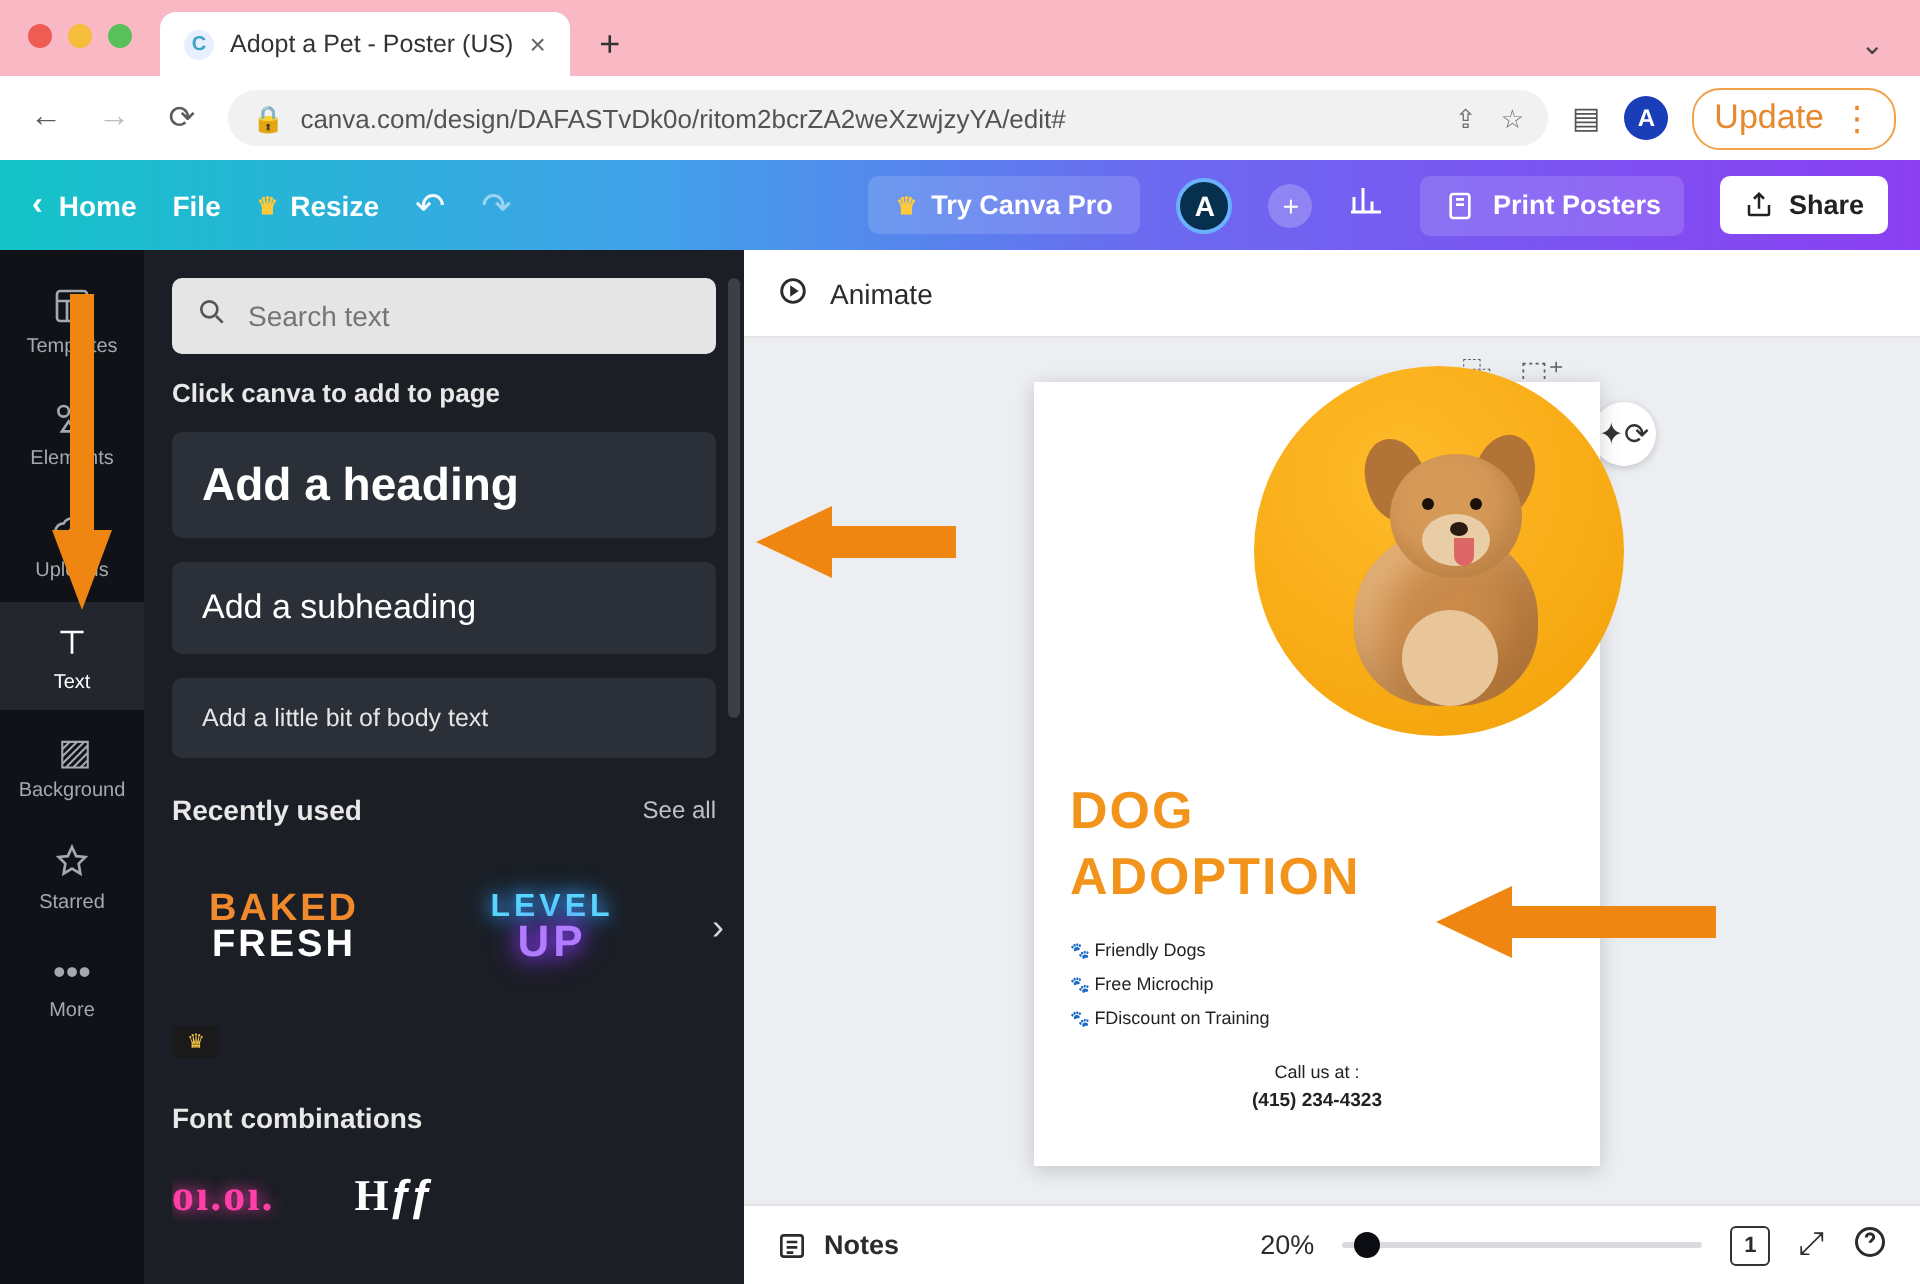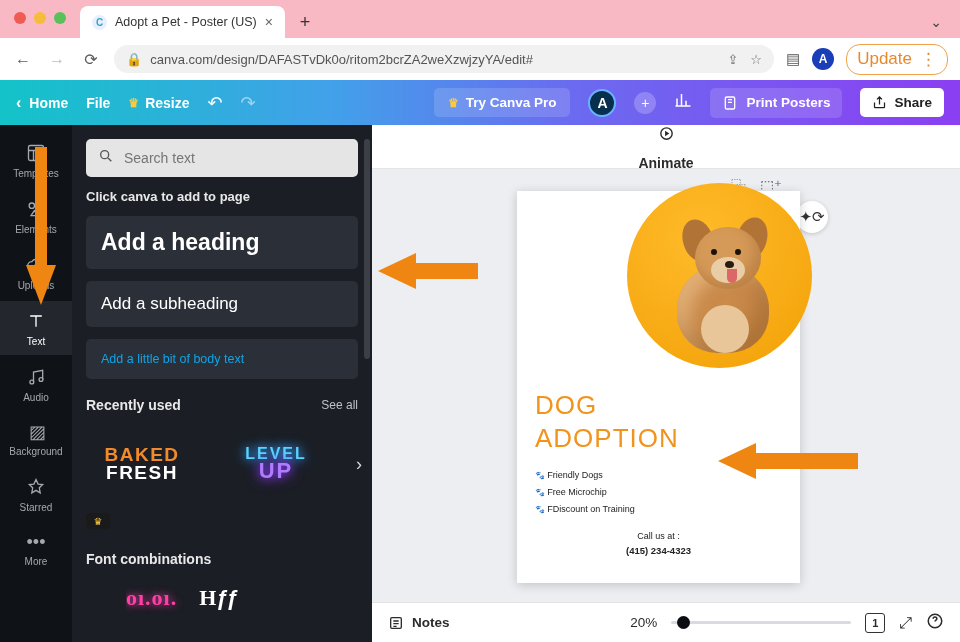--- a/index.html
+++ b/index.html
@@ -50,58 +50,58 @@
   .rail-item svg{width:20px;height:20px;stroke:#a5a8ae;fill:none;stroke-width:1.6;}
   .rail-item.active svg{stroke:#fff;}
   
   .panel{ width:300px; background:#1b1e25; color:#e8e8e8; display:flex; flex-direction:column; padding:14px 14px 0; gap:12px; position:relative;}
   .searchbox{ background:#e5e5e5; height:38px; border-radius:5px; display:flex; align-items:center; padding:0 12px; gap:10px; color:#757575;}
   .searchbox input{ border:none; outline:none; font-size:14px; flex:1; background:transparent; color:#333;}
   .hint{ font-size:13px; font-weight:600; color:#e8e8e8;}
   .opt{ background:#2b2f37; border-radius:5px; padding:13px 15px; color:#fff;}
   .opt.h1{ font-size:23px; font-weight:800;}
   .opt.h2{ font-size:17px; font-weight:400;}
-  .opt.body{ font-size:12.5px; color:#0ea5e9;}
+  .opt.body{ font-size:12.5px; color:#e5e5e5;}
   .section-row{ display:flex; align-items:center; justify-content:space-between; margin-top:6px;}
   .section-row .title{ font-size:14px; font-weight:700;}
   .section-row .seeall{ font-size:12px; color:#bfc1c5;}
   .thumbs{ display:flex; align-items:center; gap:22px; margin-top:4px; position:relative;}
   .thumb{ width:112px; height:70px; border-radius:6px; display:flex; align-items:center; justify-content:center; flex-direction:column;}
   .baked{ font-family:Impact, sans-serif; font-weight:900; letter-spacing:1.5px; line-height:0.95; text-align:center;}
   .baked .b1{ color:#f08a2c; font-size:19px;}
   .baked .b2{ color:#fff; font-size:19px;}
   .level{ font-family:Arial Black, sans-serif; font-weight:900; text-align:center; line-height:0.9;}
   .level .l1{ color:#58d7ff; font-size:16px; text-shadow:0 0 8px #3aa0ff,0 0 14px #3aa0ff; letter-spacing:2px;}
   .level .l2{ color:#b07bff; font-size:22px; text-shadow:0 0 10px #8a3cff,0 0 16px #8a3cff; letter-spacing:2px;}
   .thumbs .chev{ position:absolute; right:-4px; top:50%; transform:translateY(-50%); color:#d6d7da; font-size:18px;}
   .crown-chip{ width:24px; height:16px; background:#1a1a1a; border-radius:4px; display:flex; align-items:center; justify-content:center; margin-top:2px;}
   .crown-chip span{color:#f6c645;font-size:10px;}
   .panel-scrollbar{ position:absolute; right:2px; top:14px; width:6px; height:220px; background:#3c3f45; border-radius:3px;}
   .panel-tab{ position:absolute; right:-9px; top:240px; width:9px; height:44px; background:#1b1e25; border-radius:0 6px 6px 0; display:flex;align-items:center;justify-content:center;color:#aaa;font-size:10px;}
   
   .canvas-area{ flex:1; background:#fff; display:flex; flex-direction:column; position:relative;}
-  .context-bar{ height:44px; border-bottom:1px solid #e5e5e5; display:flex; align-items:center; padding:0 16px; gap:10px; font-size:14px; font-weight:700; color:#2b2b2b;flex-direction:column;}
+  .context-bar{ height:44px; border-bottom:1px solid #e5e5e5; display:flex; align-items:center; padding:0 16px; gap:10px; font-size:14px; font-weight:400; color:#2b2b2b;}
   .stage{ flex:1; background:#eceef1; position:relative; overflow:hidden;}
   .page-tools{ position:absolute; right:178px; top:8px; display:flex; gap:14px; color:#59606b; font-size:15px;}
   .magic-btn{ position:absolute; right:132px; top:32px; width:32px;height:32px;border-radius:50%;background:#fff;box-shadow:0 1px 4px rgba(0,0,0,.18);display:flex;align-items:center;justify-content:center;font-size:15px;color:#333;}
   .poster{ position:absolute; left:145px; top:22px; width:283px; height:392px; background:#fff; box-shadow:0 2px 10px rgba(0,0,0,.18);}
   .dog-circle{ position:absolute; right:-12px; top:-8px; width:185px; height:185px; border-radius:50%; background:radial-gradient(circle at 40% 30%, #ffbb2a, #f2a006); overflow:hidden;}
   .dog{position:absolute; left:28px; top:30px; width:140px; height:150px;}
   .dog .body{position:absolute; left:22px; top:52px; width:92px; height:88px; background:#c98a4a; border-radius:50% 50% 44% 44%; box-shadow:inset -10px -14px 22px rgba(120,70,20,.35), inset 12px 8px 18px rgba(255,220,170,.5);}
   .dog .chest{position:absolute; left:46px; top:92px; width:48px; height:48px; background:#e8c69a; border-radius:50%;}
   .dog .head{position:absolute; left:40px; top:14px; width:66px; height:62px; background:#d69a58; border-radius:50%; box-shadow:inset -6px -8px 14px rgba(130,75,25,.3);}
   .dog .snout{position:absolute; left:56px; top:44px; width:34px; height:26px; background:#e9cda6; border-radius:50%;}
   .dog .nose{position:absolute; left:70px; top:48px; width:9px; height:7px; background:#2a1b10; border-radius:50%;}
   .dog .eye{position:absolute; top:36px; width:6px;height:6px;background:#1c1108;border-radius:50%;}
   .dog .eye.l{left:56px;} .dog .eye.r{left:80px;}
   .dog .ear{position:absolute; width:30px;height:42px; background:#b27436; border-radius:50% 50% 46% 46%;}
   .dog .ear.l{left:28px; top:6px; transform:rotate(-18deg);} 
   .dog .ear.r{left:82px; top:4px; transform:rotate(16deg);}
   .dog .tongue{position:absolute;left:72px;top:56px;width:10px;height:14px;background:#d66;border-radius:0 0 6px 6px;}
-  .poster h1{ position:absolute; left:18px; top:198px; font-family:"Arial Black","Comic Sans MS",sans-serif; color:#f2941c; font-size:26px; letter-spacing:1px; line-height:1.25; font-weight:400;}
+  .poster h1{ position:absolute; left:18px; top:198px; font-family:"Arial Black","Comic Sans MS",sans-serif; color:#f2941c; font-size:26px; letter-spacing:1px; line-height:1.25; font-weight:700;}
   .bullets{position:absolute; left:18px; top:276px; font-size:9px; color:#222; line-height:1.9;}
   .bullets div::before{content:"🐾 "; font-size:8px;}
   .callus{position:absolute; left:0; right:0; top:340px; text-align:center; font-size:9px; color:#222;}
   .callus .num{font-weight:700; margin-top:4px; font-size:9.5px;}
   
   .bottombar{ height:40px; border-top:1px solid #e3e3e3; background:#fff; display:flex; align-items:center; padding:0 16px; gap:14px; font-size:13.5px; color:#2b2b2b;}
   .bottombar .notes{display:flex;align-items:center;gap:8px;font-weight:600;}
   .zoom-track{ width:180px; height:3px; background:#d9dbe0; border-radius:2px; position:relative;}
   .zoom-thumb{ position:absolute; left:6px; top:-5px; width:13px; height:13px; border-radius:50%; background:#0b0d12;}
   .bb-spacer{flex:1;}
@@ -224,28 +224,20 @@
         </svg>
       <span>Uploads</span>
     </div>
     <div class="rail-item active">
       <svg viewBox="0 0 24 24">
           <path d="M5 6h14M12 6v13"></path>
         </svg>
       <span>Text</span>
     </div>
     <div class="rail-item">
-      <svg viewBox="0 0 24 24">
-          <path d="M9 18V6l11-2v11"></path>
-          <circle cx="7" cy="18" r="2.3"></circle>
-          <circle cx="18" cy="15" r="2.3"></circle>
-        </svg>
-      <span>Audio</span>
-    </div>
-    <div class="rail-item">
       <span class="rail-ico" style="letter-spacing:-3px;">▨</span>
       <span>Background</span>
     </div>
     <div class="rail-item">
       <svg viewBox="0 0 24 24">
           <path d="M12 3l2.5 5.5L20 9l-4 4 1 6-5-3-5 3 1-6-4-4 5.5-.5z"></path>
         </svg>
       <span>Starred</span>
     </div>
     <div class="rail-item">
@@ -297,21 +289,21 @@
       </div>
       <span class="chev">›</span>
     </div>
     <div class="crown-chip">
         <span>♛</span>
       </div>
 
     <div class="section-row" style="margin-top:10px;">
       <span class="title">Font combinations</span>
     </div>
-    <div style="height:36px; overflow:hidden; display:flex; gap:22px; align-items:flex-start; padding-top:6px;margin-left:40px;">
+    <div style="height:36px; overflow:hidden; display:flex; gap:40px; align-items:flex-start; padding-top:6px;">
       <span style="font-family:cursive;font-size:22px;color:#ff3fa8;text-shadow:0 0 8px #ff3fa8;font-weight:700;letter-spacing:1px;">oı.oı.</span>
       <span style="font-family:cursive;font-size:22px;color:#fff;font-weight:bold;">H<span style="letter-spacing:-2px">ƒƒ</span></span>
     </div>
   </div>
 
   <div class="canvas-area">
     <div class="context-bar">
       <span>
         <svg viewBox="0 0 24 24" style="width:17px;height:17px;stroke:#2b2b2b;fill:none;stroke-width:2;">
             <circle cx="12" cy="12" r="8"></circle>

